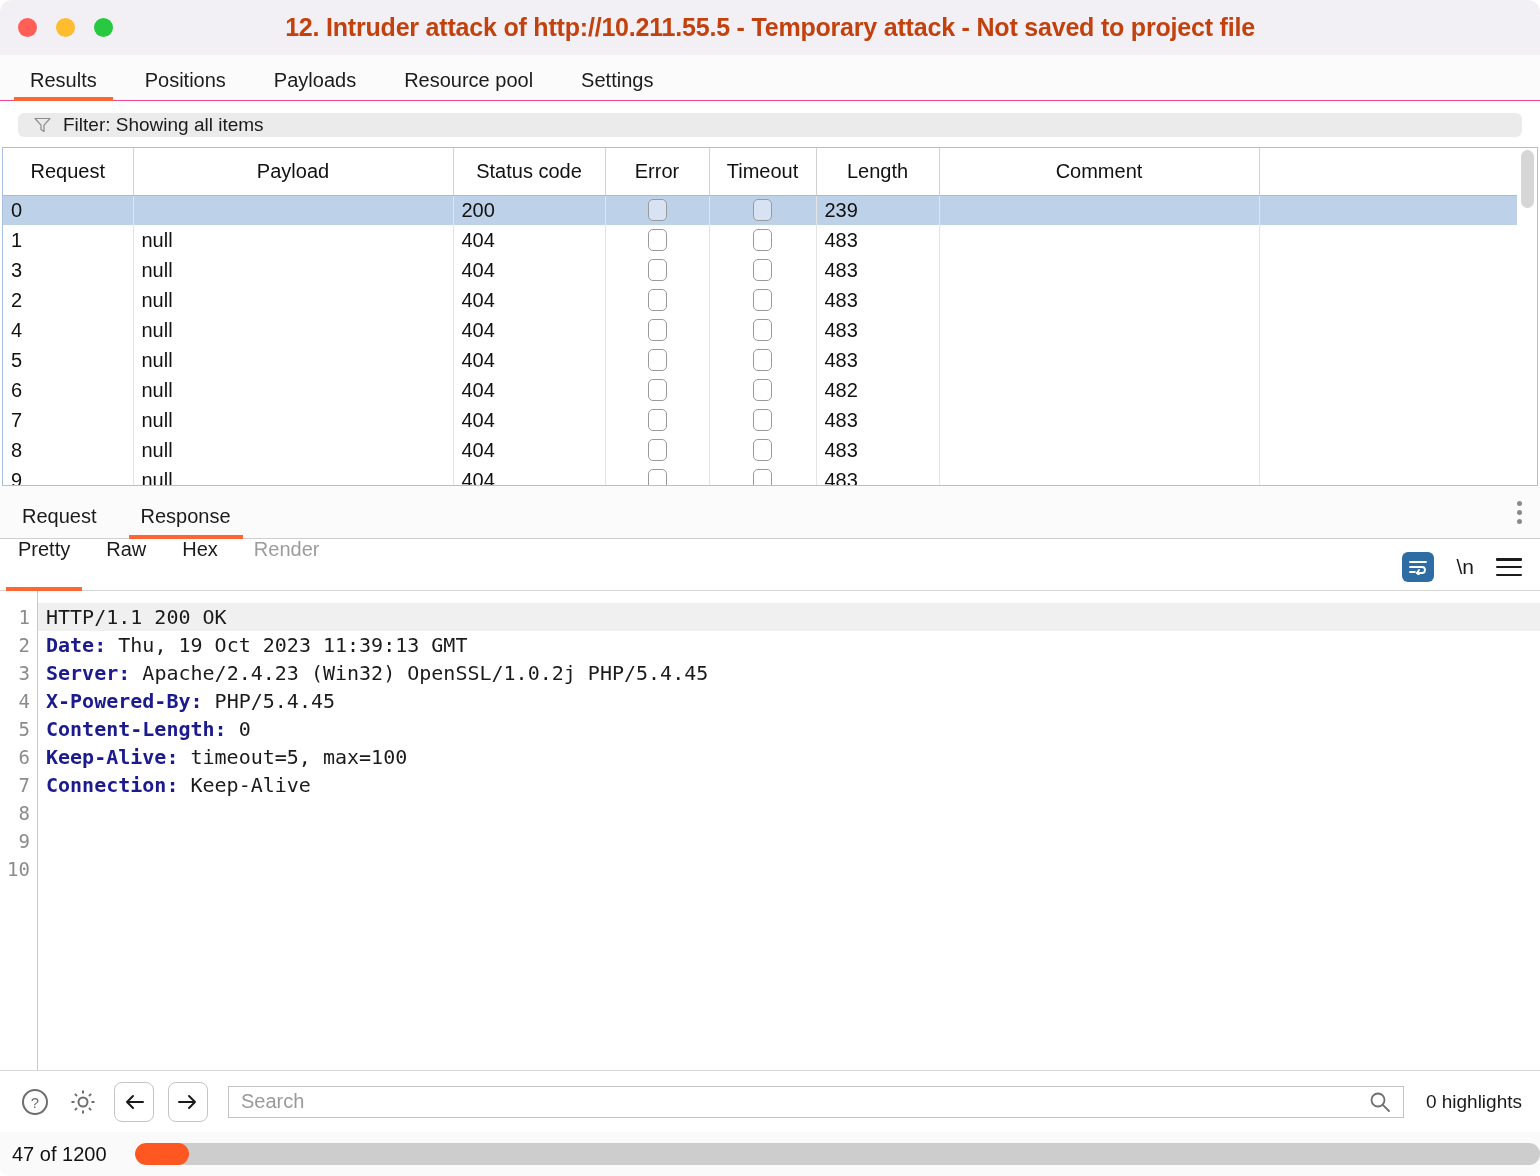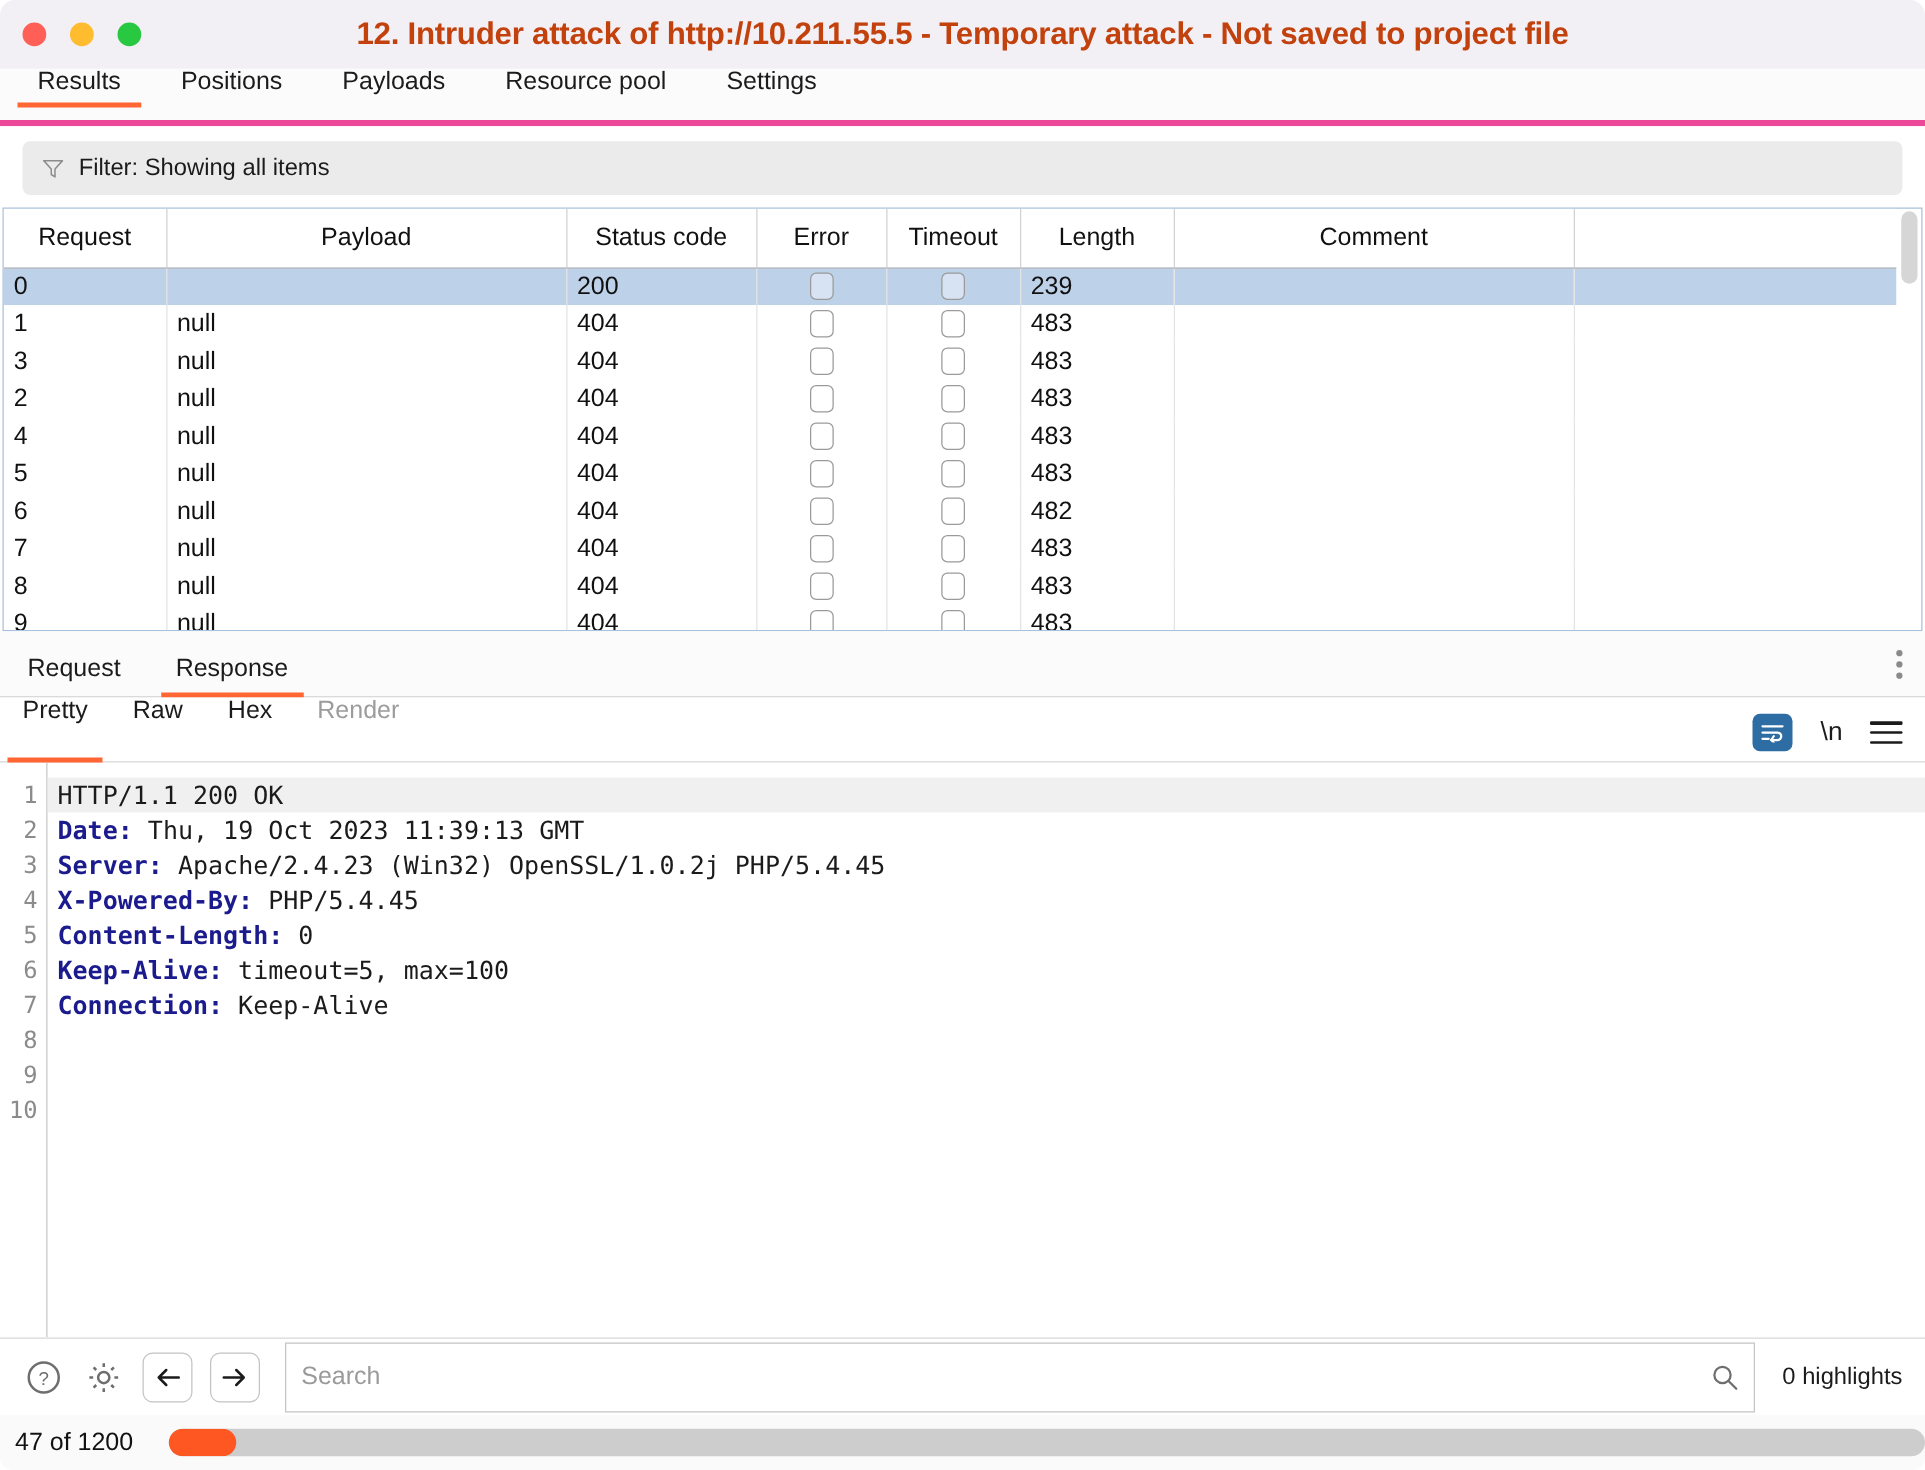--- a/index.html
+++ b/index.html
@@ -23,36 +23,36 @@
   .light.yellow { background: #febc2e; }
   .light.green { background: #28c840; }
   .title-text {
     position: absolute; left: 0; right: 0; text-align: center;
     font-size: 25px; font-weight: bold; color: #c2410c;
     letter-spacing: -0.2px; pointer-events: none;
   }
 
   
   .tabbar {
-    height: 46px; background: #fbfbfb; display: flex; align-items: flex-start;
-    border-bottom: 5px solid #ec4899; padding-left: 6px; flex: 0 0 46px;
+    height: 46px; background: #fbfbfb; display: flex; align-items: flex-end;
+    border-bottom: 1px solid #ec4899; padding-left: 6px; flex: 0 0 46px;
   }
   .tab {
     font-size: 20px; color: #1b1b1b; padding: 0 24px 10px 24px;
     position: relative; cursor: default; line-height: 1;
   }
   .tab.active::after {
     content: ""; position: absolute; left: 8px; right: 8px; bottom: -1px;
     height: 4px; background: #ff6633;
   }
 
   
   .filter-wrap { background: #ffffff; padding: 12px 18px 10px 18px; flex: 0 0 auto; }
   .filter-bar {
-    height: 43px; background: #ebebeb; border-radius: 6px;
+    height: 24px; background: #ebebeb; border-radius: 6px;
     display: flex; align-items: center; padding-left: 16px; gap: 12px;
   }
   .funnel { width: 17px; height: 16px; display: block; }
   .filter-label { font-size: 19px; color: #1b1b1b; }
 
   
   .table-area {
     flex: 0 0 339px; margin: 0 2px 0 2px;
     border: 1px solid #a9c0de; position: relative; overflow: hidden; background: #fff;
   }
@@ -155,21 +155,21 @@
   .searchbar {
     height: 62px; flex: 0 0 62px; display: flex; align-items: center;
     gap: 14px; padding: 0 18px; border-top: 1px solid #d7d7d7; background: #ffffff;
   }
   .icon-btn { width: 34px; height: 34px; display: flex; align-items: center; justify-content: center; }
   .sqbtn {
     width: 40px; height: 40px; border: 1.5px solid #c4c4c4; border-radius: 8px;
     display: flex; align-items: center; justify-content: center; background: #fff;
   }
   .search-field {
-    flex: 1 1 auto; height: 56px; border: 1.5px solid #c4c4c4; background: #fff;
+    flex: 1 1 auto; height: 32px; border: 1.5px solid #c4c4c4; background: #fff;
     display: flex; align-items: center; padding: 0 12px; margin-left: 6px;
   }
   .search-field input {
     flex: 1 1 auto; border: none; outline: none; font-size: 20px;
     color: #1b1b1b; font-family: "Liberation Sans", sans-serif; background: transparent;
   }
   .search-field input::placeholder { color: #9a9a9a; }
   .highlights { font-size: 19px; color: #1b1b1b; white-space: nowrap; padding-left: 8px; }
 
   

